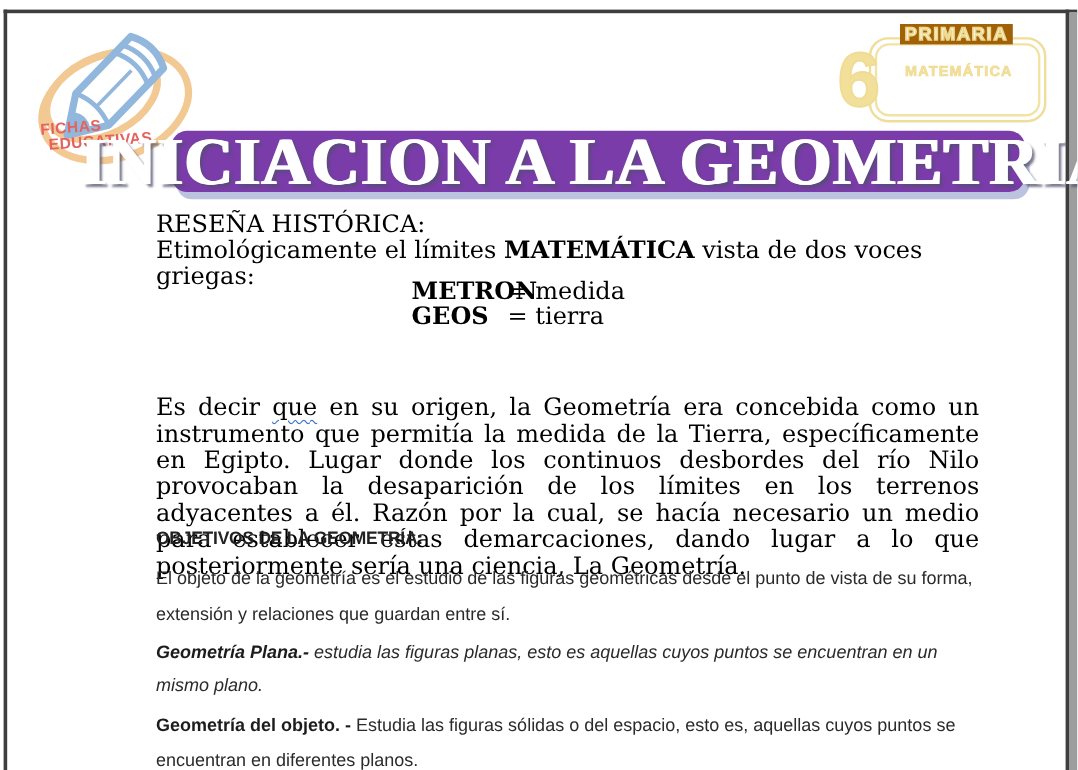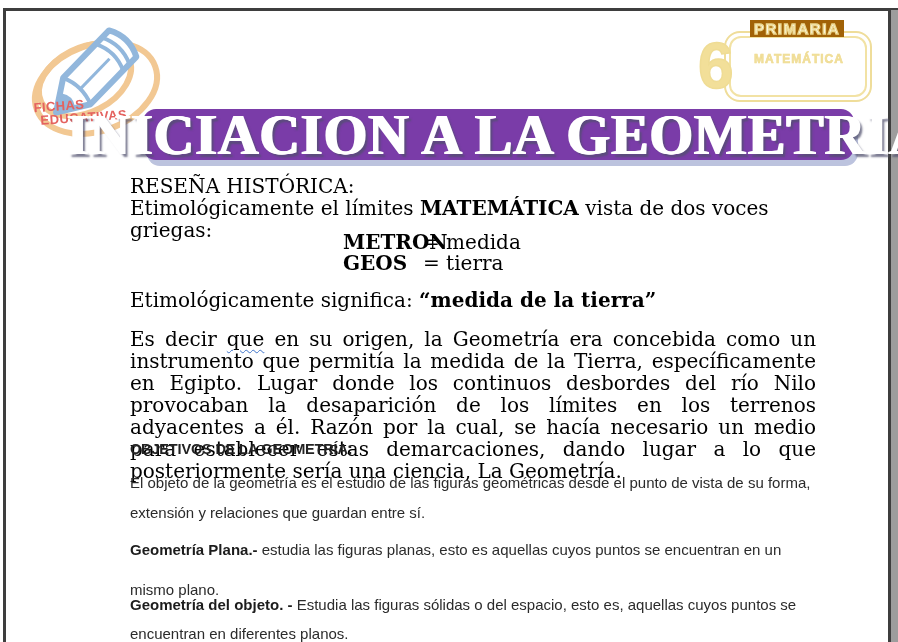--- a/index.html
+++ b/index.html
@@ -58,21 +58,21 @@
   .grammar-mark {
     text-decoration:underline; text-decoration-style:wavy; text-decoration-color:#3f74c9;
     text-decoration-thickness:1px; text-underline-offset:3px;
   }
 
   
   .sans { font-family:"Liberation Sans",sans-serif; color:#2b2b2b; font-size:15px; }
   .c-obj-h { position:absolute; left:130px; top:440px; font-size:15px; font-weight:bold; color:#222;
     letter-spacing:-.2px; transform:scaleX(.97); transform-origin:left; }
   .c-obj-p { position:absolute; left:130px; top:468px; width:692px; line-height:30px; }
-  .c-plana { position:absolute; left:130px; top:530px; width:692px; line-height:40px; }
+  .c-plana { position:absolute; left:130px; top:530px; width:692px; line-height:28px;font-style:italic; }
   .c-espacio { position:absolute; left:130px; top:590px; width:692px; line-height:29px; }
   .c-plana .b, .c-espacio .b { color:#1c1c1c; }
 </style>
 </head>
 <body>
 
 <div class="page">
 
   <div class="frame-top"></div>
   <div class="frame-left"></div>
@@ -114,21 +114,20 @@
   <div class="c-history serif">
     <div>RESEÑA HISTÓRICA:</div>
     <div><span>Etimológicamente el límites </span><span class="b">MATEMÁTICA</span><span> vista de dos voces griegas:</span></div>
   </div>
 
   <div class="c-terms serif">
     <div><span class="term-word">METRON</span><span>= medida</span></div>
     <div><span class="term-word">GEOS</span><span>= tierra</span></div>
   </div>
 
-  <div class="c-meaning serif"><span>Etimológicamente significa: </span><span class="b">“medida de la tierra”</span></div>
 
   <div class="c-para serif"><span>Es decir </span><span class="grammar-mark">que</span><span> en su origen, la Geometría era concebida como un instrumento que permitía la medida de la Tierra, específicamente en Egipto. Lugar donde los continuos desbordes del río Nilo provocaban la desaparición de los límites en los terrenos adyacentes a él. Razón por la cual, se hacía necesario un medio para establecer estas demarcaciones, dando lugar a lo que posteriormente sería una ciencia, La Geometría.</span></div>
 
   <div class="c-obj-h sans">OBJETIVOS DE LA GEOMETRÍA:</div>
   <div class="c-obj-p sans">El objeto de la geometría es el estudio de las figuras geométricas desde el punto de vista de su forma, extensión y relaciones que guardan entre sí.</div>
 
   <div class="c-plana sans"><span class="b">Geometría Plana.-</span><span> estudia las figuras planas, esto es aquellas cuyos puntos se encuentran en un mismo plano.</span></div>
 
   <div class="c-espacio sans"><span class="b">Geometría del objeto. -</span><span> Estudia las figuras sólidas o del espacio, esto es, aquellas cuyos puntos se encuentran en diferentes planos.</span></div>
 

